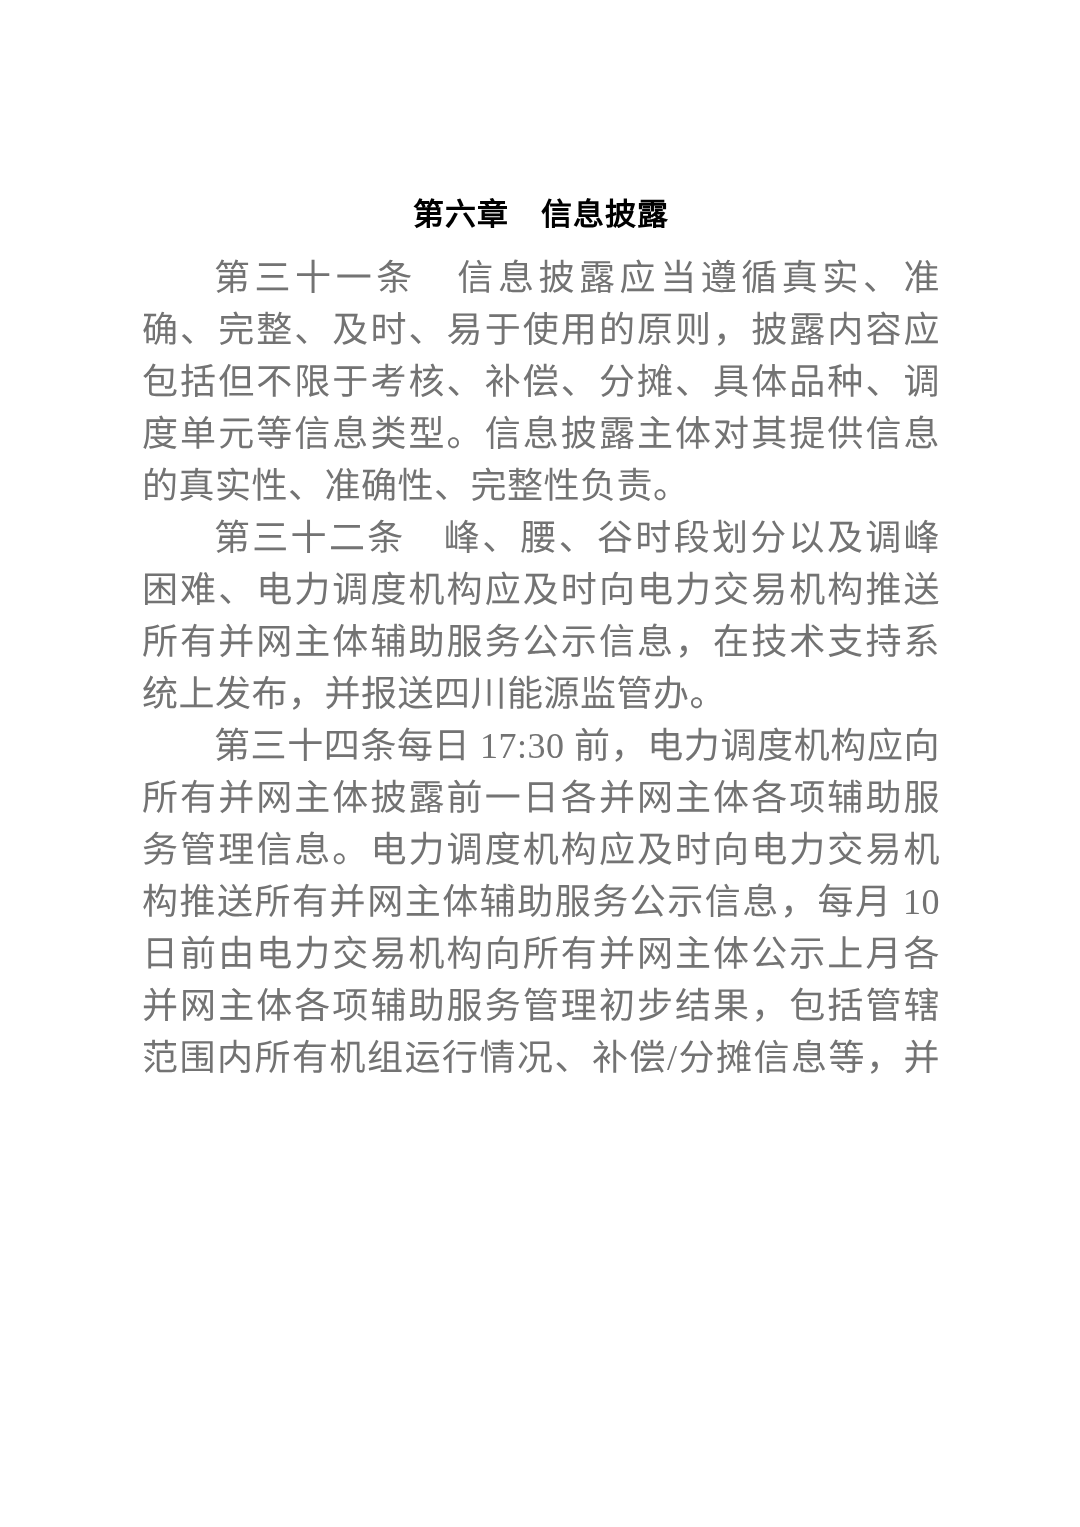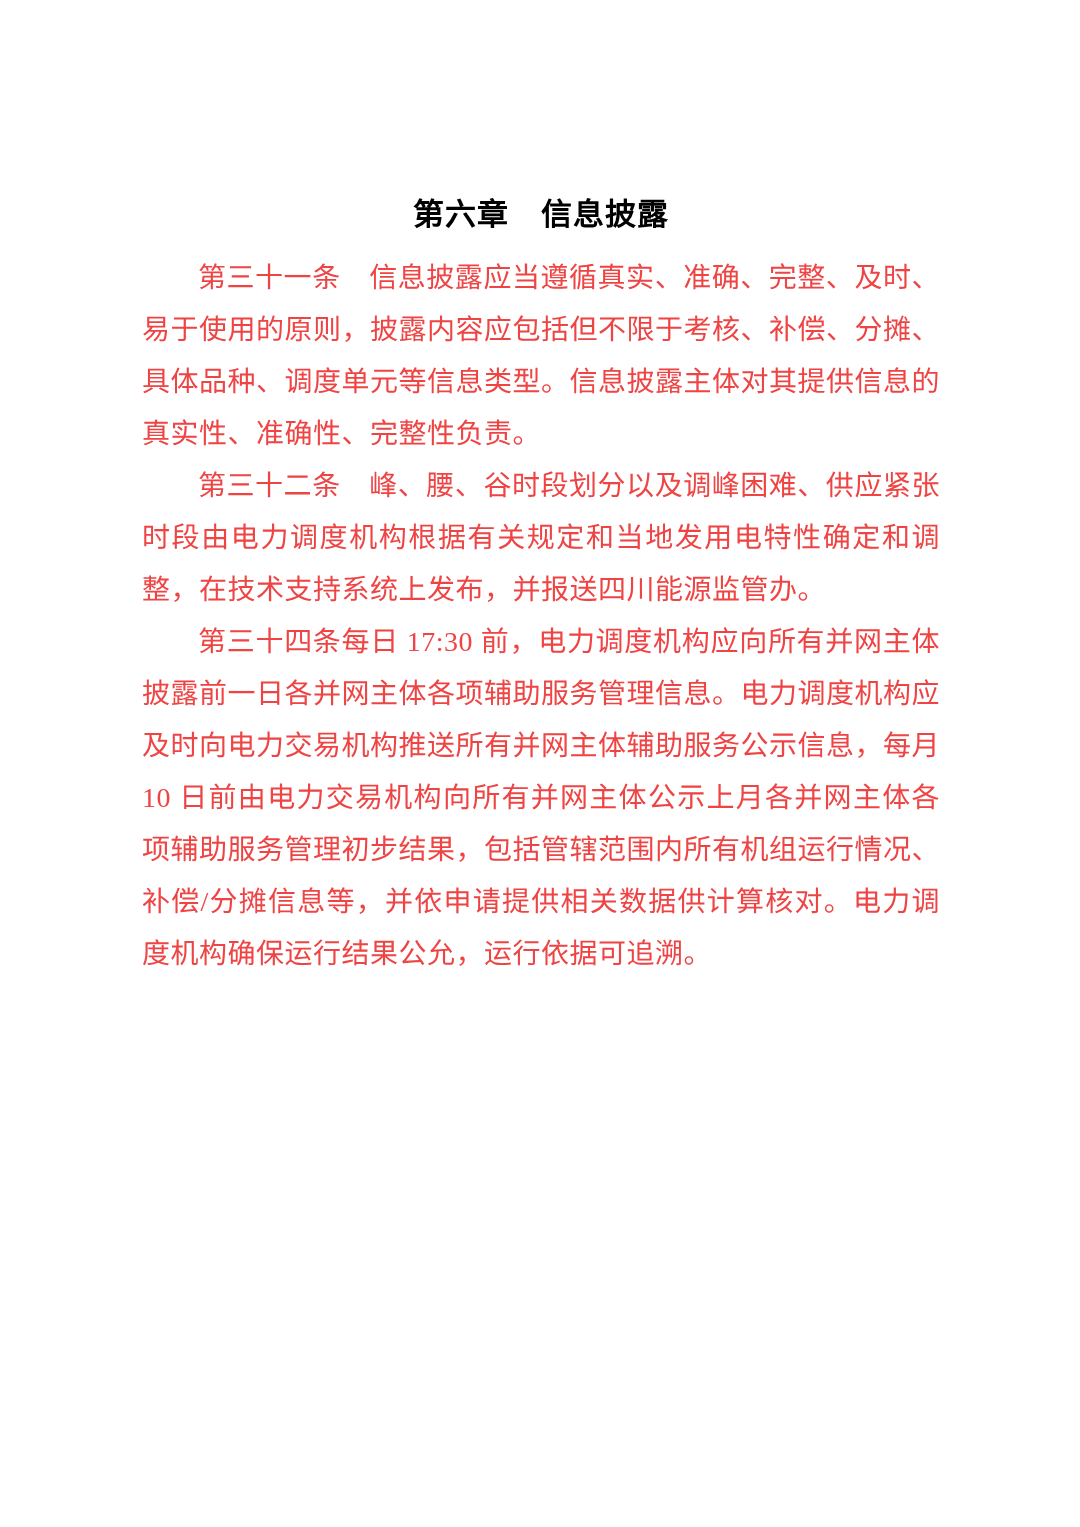--- a/index.html
+++ b/index.html
@@ -27,27 +27,27 @@
     font-family: "Liberation Sans", "DejaVu Sans", sans-serif;
     font-weight: bold;
     font-size: 31px;
     line-height: 50px;
     text-align: center;
     letter-spacing: 1px;
     color: #000000;
   }
   .article {
     margin: 0;
-    font-size: 28px;
+    font-size: 36px;
     line-height: 52px;
     letter-spacing: 0.5px;
     text-align: justify;
     text-align-last: left;
     text-indent: 2em;
-    color: #ef4444;
+    color: #737373;
   }
   .page-footer {
     position: absolute;
     top: 1383px;
     right: 168px;
     font-size: 27px;
     line-height: 40px;
     color: #000000;
     white-space: nowrap;
     font-weight: bold;
@@ -61,20 +61,20 @@
     color: #000000;
   }
 </style>
 </head>
 <body>
 
 <div class="page">
   <div class="content">
     <h1 class="chapter-title">第六章　信息披露</h1>
     <p class="article">第三十一条　信息披露应当遵循真实、准确、完整、及时、易于使用的原则，披露内容应包括但不限于考核、补偿、分摊、具体品种、调度单元等信息类型。信息披露主体对其提供信息的真实性、准确性、完整性负责。</p>
-    <p class="article">第三十二条　峰、腰、谷时段划分以及调峰困难、供应紧张时段由电力调度机构根据有关规定和当地发用电特性确定和调整，在技术支持系统上发布，并报送四川能源监管办。</p>
+    <p class="article">第三十二条　峰、腰、谷时段划分以及调峰困难、电力调度机构应及时向电力交易机构推送所有并网主体辅助服务公示信息，在技术支持系统上发布，并报送四川能源监管办。</p>
     <p class="article">第三十四条每日 17:30 前，电力调度机构应向所有并网主体披露前一日各并网主体各项辅助服务管理信息。电力调度机构应及时向电力交易机构推送所有并网主体辅助服务公示信息，每月 10 日前由电力交易机构向所有并网主体公示上月各并网主体各项辅助服务管理初步结果，包括管辖范围内所有机组运行情况、补偿/分摊信息等，并依申请提供相关数据供计算核对。电力调度机构确保运行结果公允，运行依据可追溯。</p>
   </div>
 
   <div class="page-footer">
     <span class="dash">—</span><span class="page-number">26</span><span class="dash">—</span>
   </div>
 </div>
 
 </body></html>

